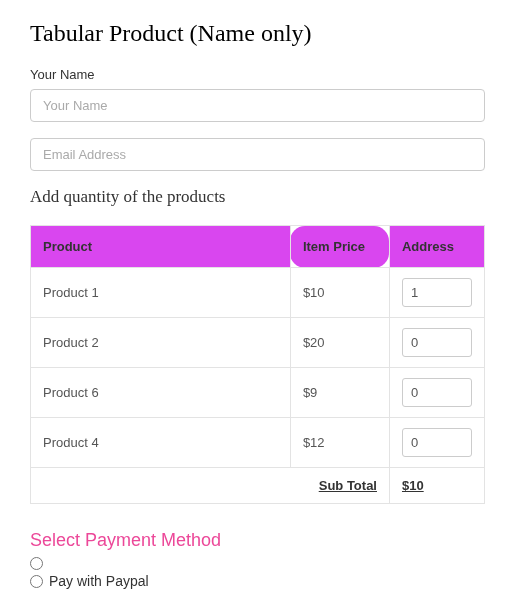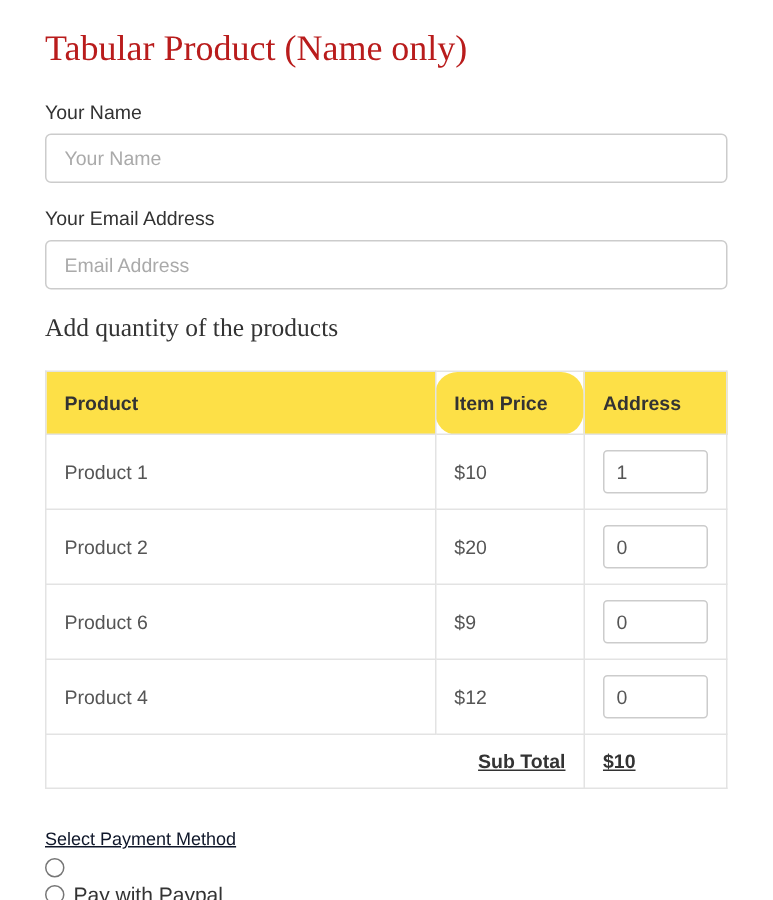--- a/index.html
+++ b/index.html
@@ -6,21 +6,21 @@
     body {
       font-family: -apple-system, BlinkMacSystemFont, "Segoe UI", Helvetica, Arial, sans-serif;
       background: #fff;
       color: #333;
       padding: 20px 30px;
       width: 515px;
     }
     .page-title {
       font-size: 24px;
       font-weight: 400;
-      color: #b91c1c;
+      color: #000000;
       margin-bottom: 20px;
       font-family: Georgia, serif;
     }
     .field-group {
       margin-bottom: 16px;
     }
     .field-label {
       display: block;
       font-size: 13px;
       color: #333;
@@ -45,21 +45,21 @@
       margin-bottom: 18px;
       font-family: Georgia, serif;
     }
     table {
       width: 100%;
       border-collapse: collapse;
       border: 1px solid #e3e3e3;
       font-size: 13px;
     }
     thead th {
-      background: #fde047;
+      background: #d946ef;
       text-align: left;
       padding: 13px 12px;
       border: 1px solid #e3e3e3;
       font-weight: 600;
       color: #333;
     }
     tbody td {
       padding: 10px 12px;
       border: 1px solid #e3e3e3;
       color: #555;
@@ -79,24 +79,23 @@
       text-decoration: underline;
     }
     .subtotal-label {
       text-align: right;
     }
     .payment-section {
       margin-top: 26px;
       margin-bottom: 24px;
     }
     .payment-title {
-      font-size: 12px;
-      color: #0f172a;
+      font-size: 18px;
+      color: #ec4899;
       margin-bottom: 6px;
-      text-decoration: underline;
     }
     .radio-row {
       display: flex;
       align-items: center;
       font-size: 14px;
       color: #333;
       margin-bottom: 3px;
     }
     .radio-row input[type="radio"] {
       margin-right: 6px;
@@ -109,21 +108,20 @@
 <body>
 
 <h1 class="page-title">Tabular Product (Name only)</h1>
 
 <div class="field-group">
   <label class="field-label">Your Name</label>
   <input type="text" class="text-input" placeholder="Your Name" style="">
 </div>
 
 <div class="field-group">
-  <label class="field-label">Your Email Address</label>
   <input type="text" class="text-input" placeholder="Email Address" style="">
 </div>
 
 <h2 class="section-heading">Add quantity of the products</h2>
 
 <table>
   <thead>
     <tr>
       <th class="col-product">Product</th>
       <th class="col-price">Item Price</th>

